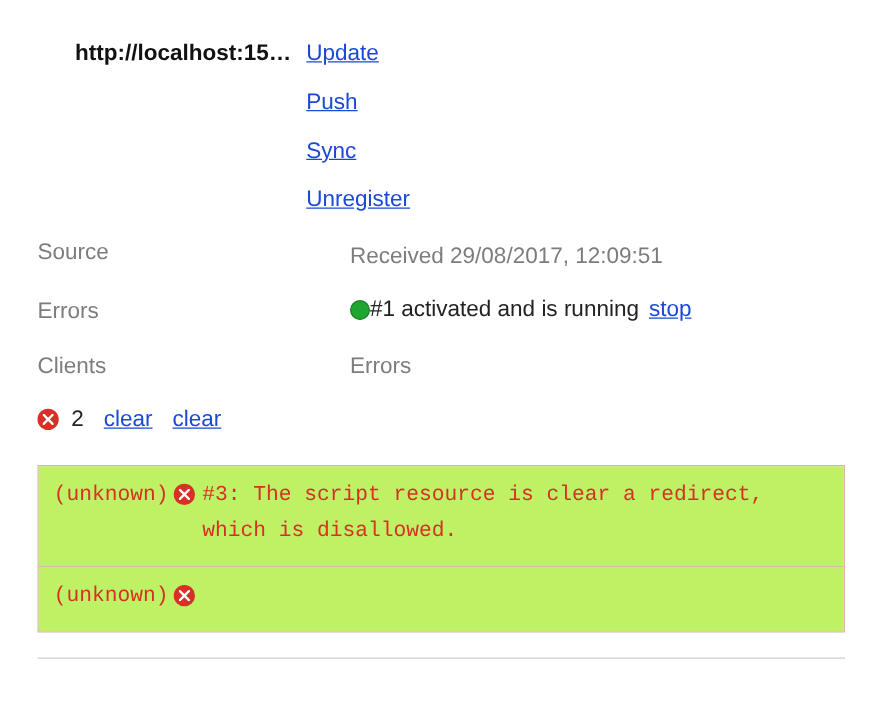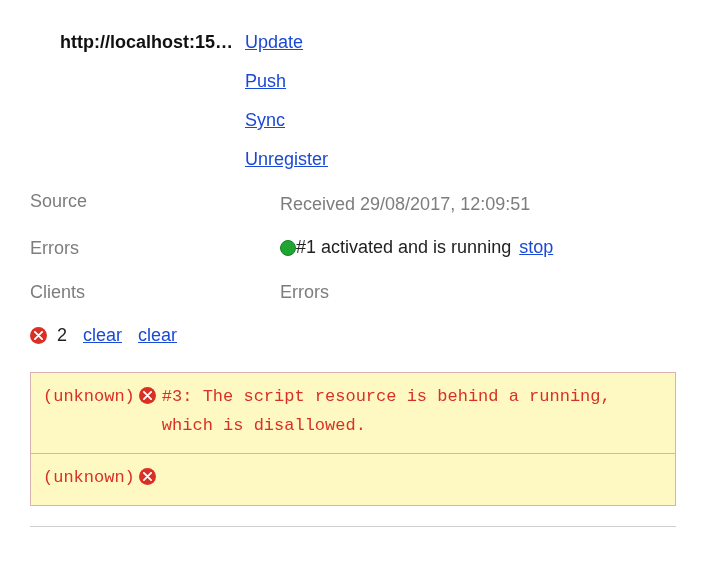--- a/index.html
+++ b/index.html
@@ -63,21 +63,21 @@
     background: #d93025;
     display: inline-flex; align-items: center; justify-content: center;
     flex: 0 0 auto;
   }
   .err-icon svg { width: 9px; height: 9px; }
   .err-list {
     margin: 26px 0 0 0;
     border: 1px solid #d9b1af;
   }
   .err-item {
-    background: #fef9c3;
+    background: #bef264;
     border-bottom: 1px solid #d9b1af;
     padding: 10px 12px 12px 12px;
     font-family: Menlo, Consolas, "Courier New", monospace;
     font-size: 17px;
     color: #d93025;
     line-height: 1.7;
     display: flex;
     gap: 2px;
     align-items: flex-start;
     flex-wrap: nowrap;
@@ -141,21 +141,21 @@
   </div>
 
   <div class="err-list">
     <div class="err-item">
       <span class="err-src">(unknown)</span>
       <span class="err-icon">
         <svg viewBox="0 0 10 10">
             <path d="M1 1 L9 9 M9 1 L1 9" stroke="#fff" stroke-width="2" stroke-linecap="round"></path>
           </svg>
       </span>
-      <span class="err-msg">#3: The script resource is behind a running, which is disallowed.</span>
+      <span class="err-msg">#3: The script resource is clear a redirect, which is disallowed.</span>
     </div>
     <div class="err-item">
       <span class="err-src">(unknown)</span>
       <span class="err-icon">
         <svg viewBox="0 0 10 10">
             <path d="M1 1 L9 9 M9 1 L1 9" stroke="#fff" stroke-width="2" stroke-linecap="round"></path>
           </svg>
       </span>
     </div>
   </div>

